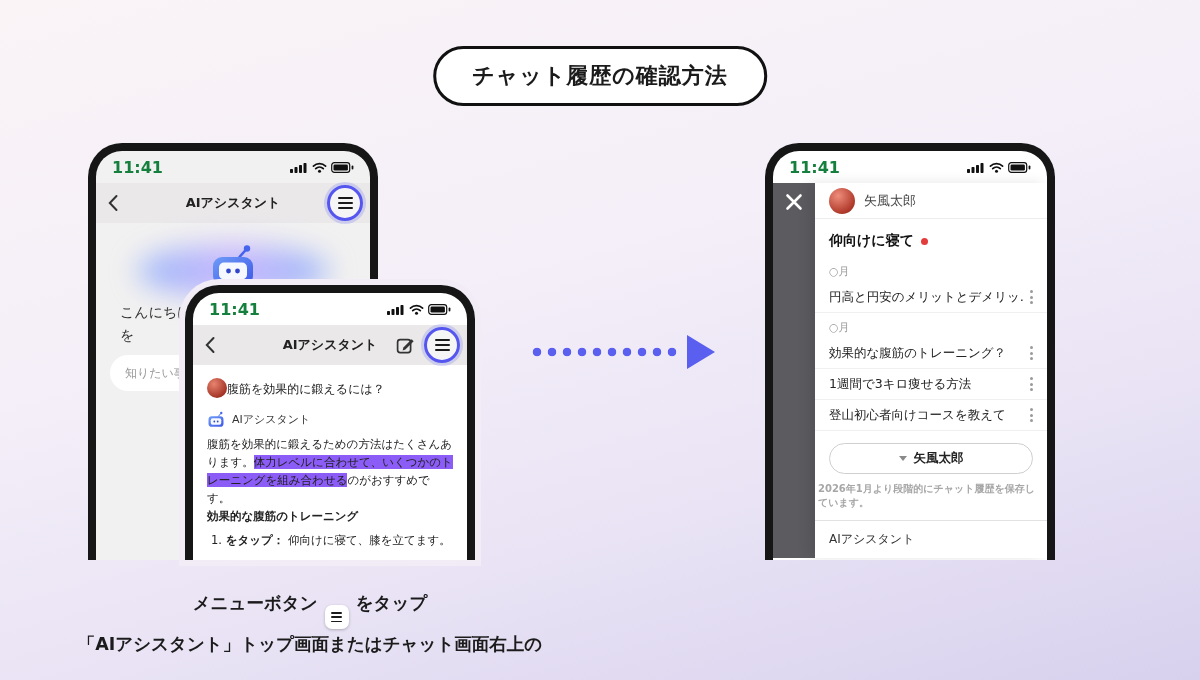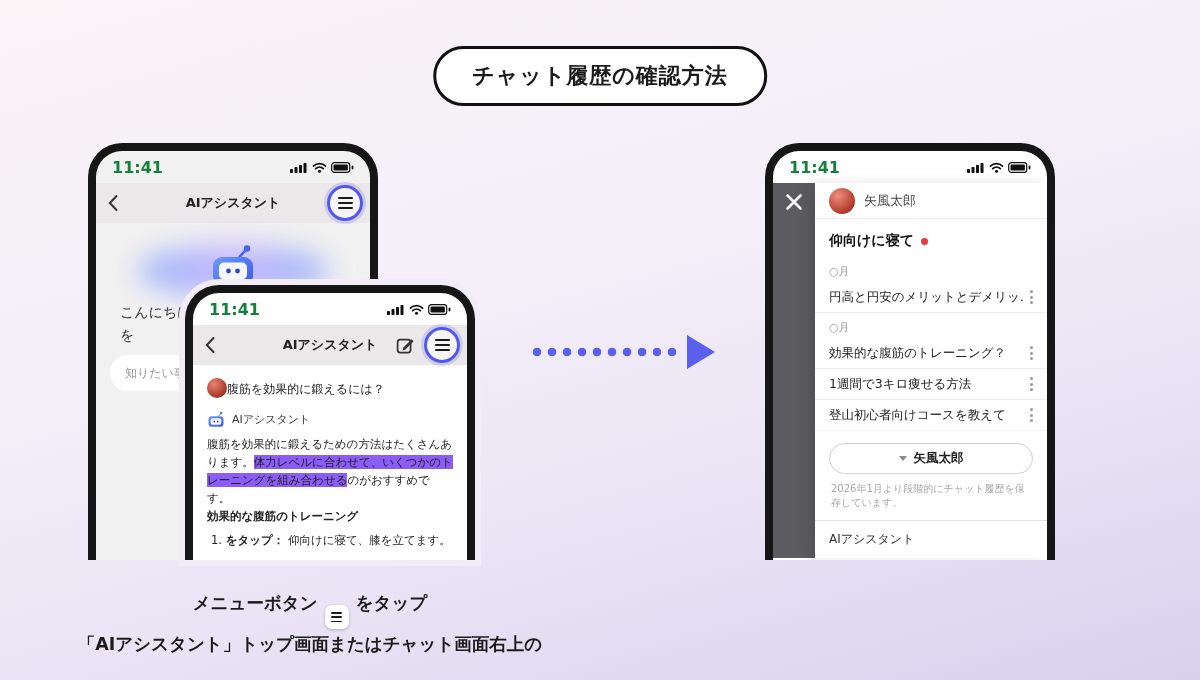--- a/index.html
+++ b/index.html
@@ -92,21 +92,21 @@
   }
   .hist-label{ font-size:12.5px; color:#222; white-space:nowrap; overflow:hidden; }
   .kebab{ display:flex; flex-direction:column; gap:2.5px; padding:4px 6px; cursor:pointer; }
   .kebab i{ width:3px; height:3px; border-radius:50%; background:#9a9a9a; }
   .more-btn{
     margin:12px 14px 6px; height:34px; border:1.5px solid #cfcfcf; border-radius:18px;
     display:flex; align-items:center; justify-content:center; gap:7px;
     font-size:12.5px; font-weight:600; color:#222; cursor:pointer; background:#fff;
   }
   .chev-down{ width:0; height:0; border-left:4.5px solid transparent; border-right:4.5px solid transparent; border-top:5.5px solid #8a8a8a; }
-  .footnote{ padding:2px 16px 10px; font-size:10px; color:#a7a7a7; line-height:14px; }
+  .footnote{ padding:2px 3px 10px; font-size:10px; color:#a7a7a7; line-height:14px;font-weight:bold; }
   .bottom-label{ border-top:1px solid #e2e2e2; padding:10px 14px; font-size:12px; color:#333; }
 
   
   .arrow{ position:absolute; left:532px; top:334px; height:36px; display:flex; align-items:center; }
   .dots{
     width:150px; height:10px;
     background-image:radial-gradient(circle at 5px 5px,#5a5ff0 4px,transparent 4.6px);
     background-size:15px 10px; background-repeat:repeat-x;
   }
   .head{ width:0; height:0; border-left:28px solid #5a5ff0; border-top:17px solid transparent; border-bottom:17px solid transparent; margin-left:5px; }

